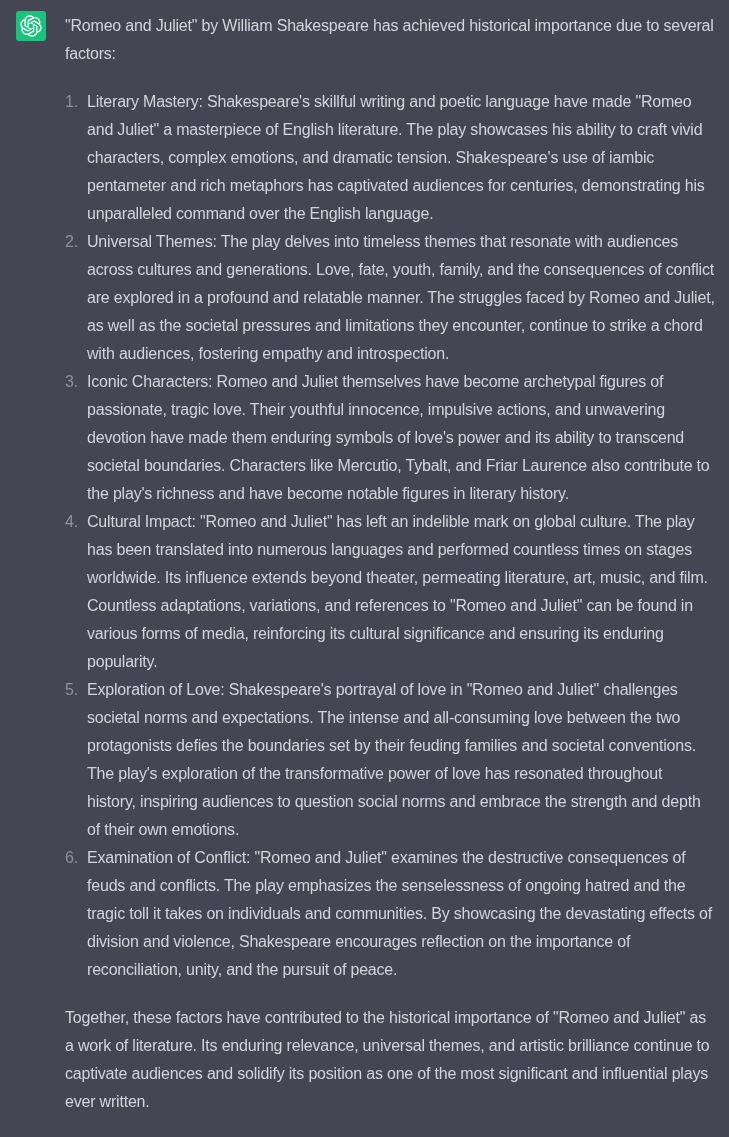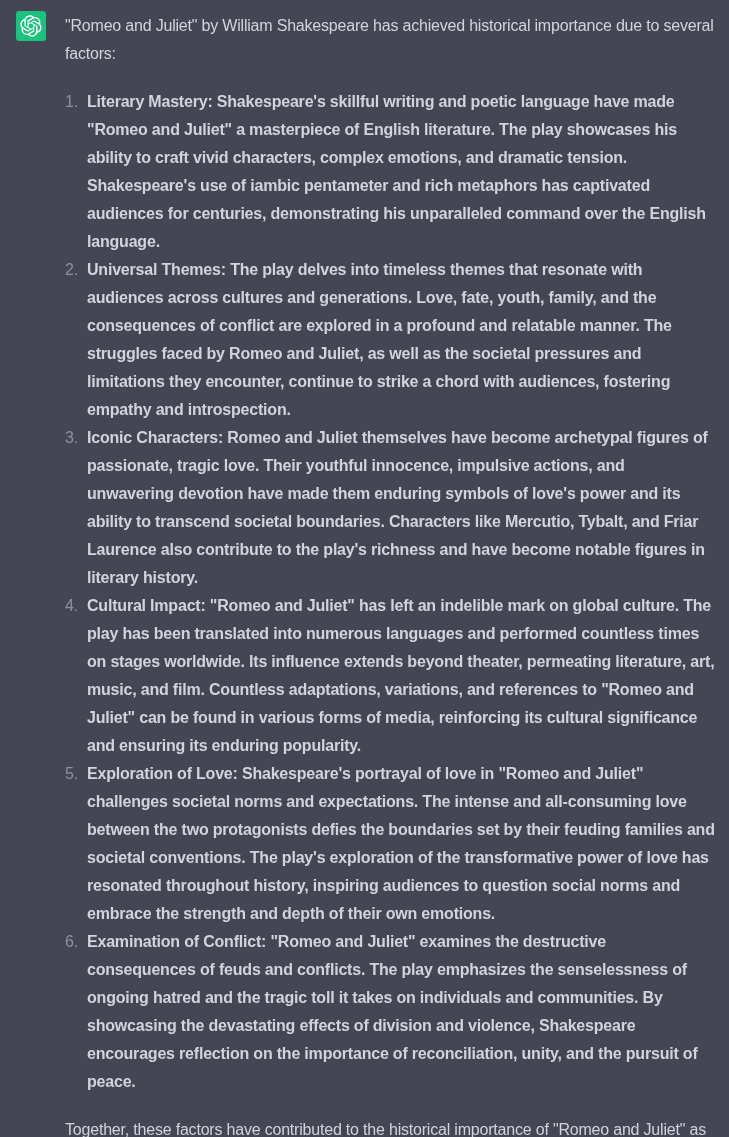--- a/index.html
+++ b/index.html
@@ -46,21 +46,21 @@
     margin:0 0 20px 0;
   }
   ol.factors li{
     display:flex;
     align-items:flex-start;
   }
   .li-marker{
     flex:0 0 22px;
     color:var(--list-marker);
   }
-  .li-text{flex:1 1 auto;font-weight:bold;}
+  .li-text{flex:1 1 auto;}
   .bottom-strip{
     flex:0 0 8px;
     background:var(--page-bg-strip);
   }
 </style>
 </head>
 <body>
 
 <div class="message-row">
 

